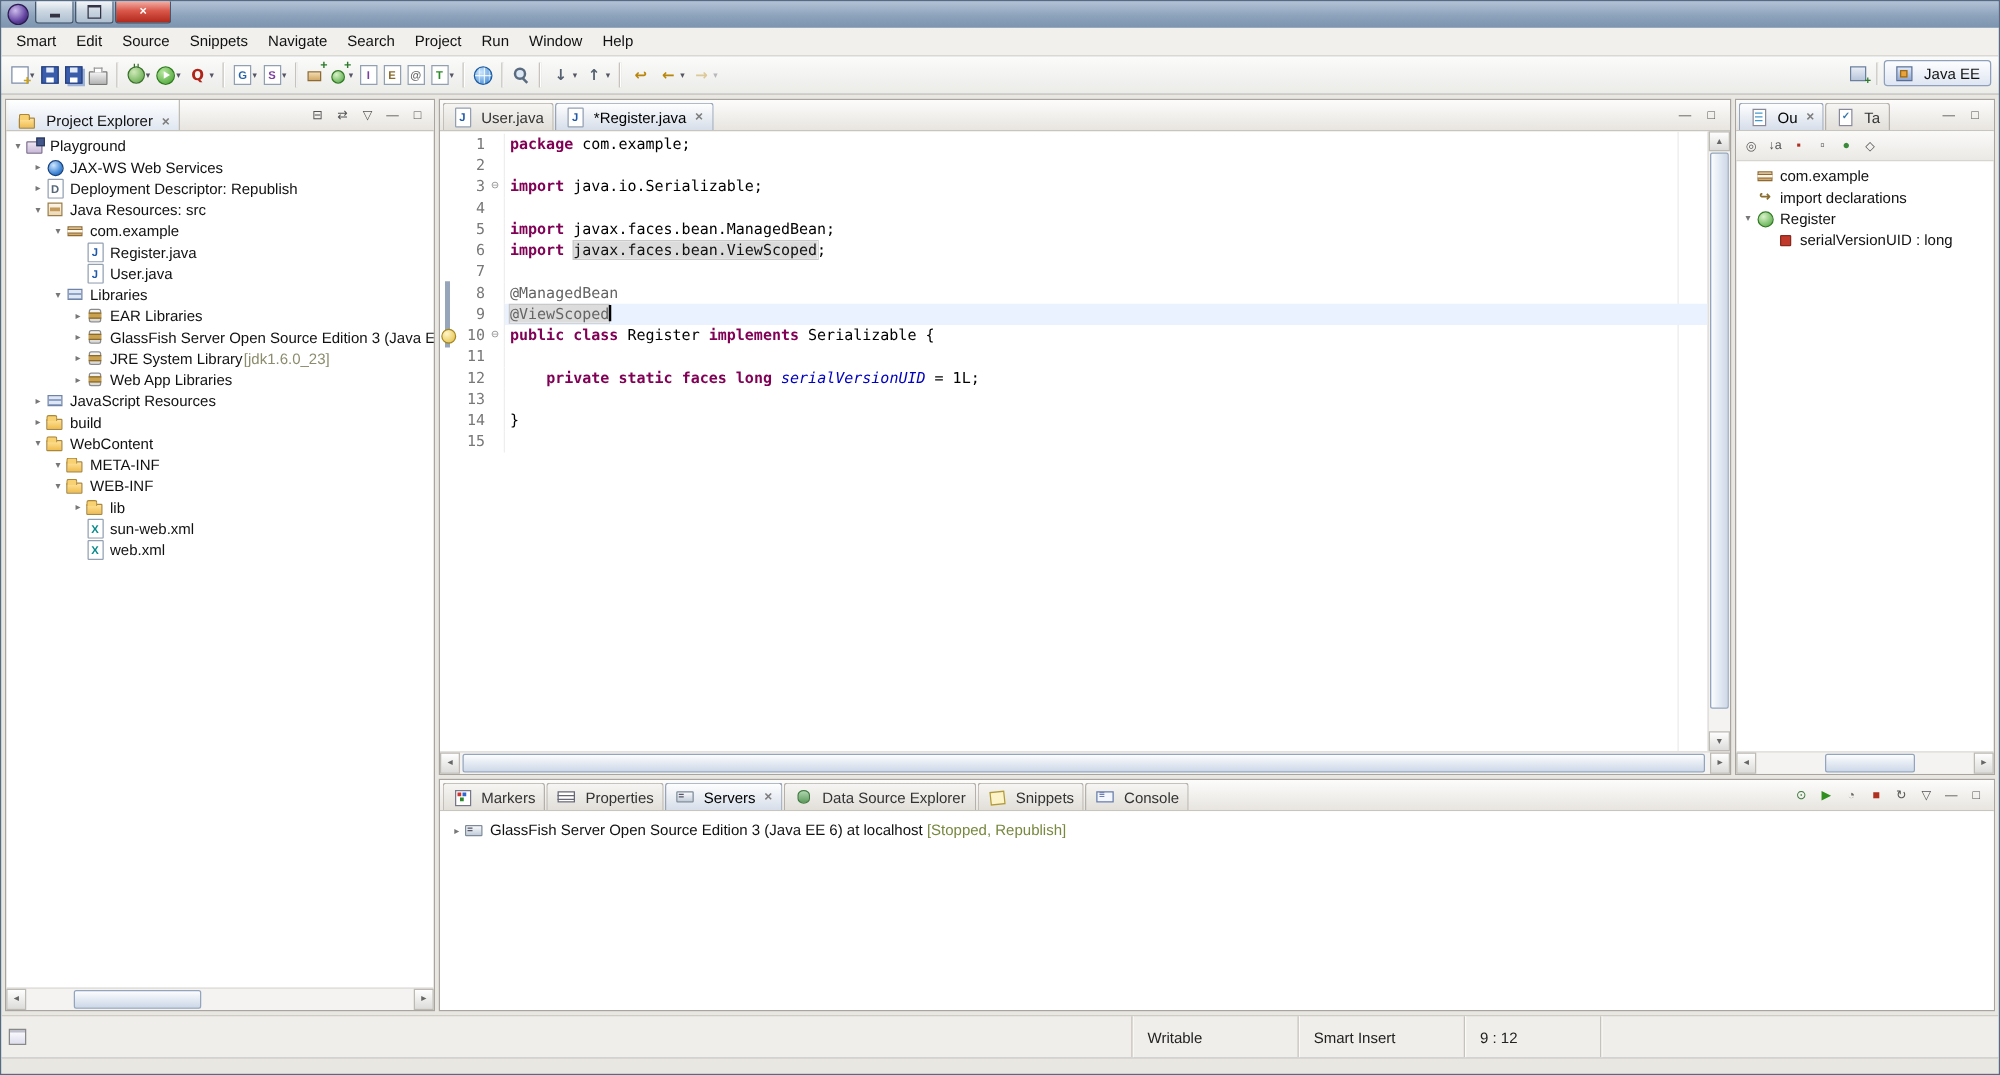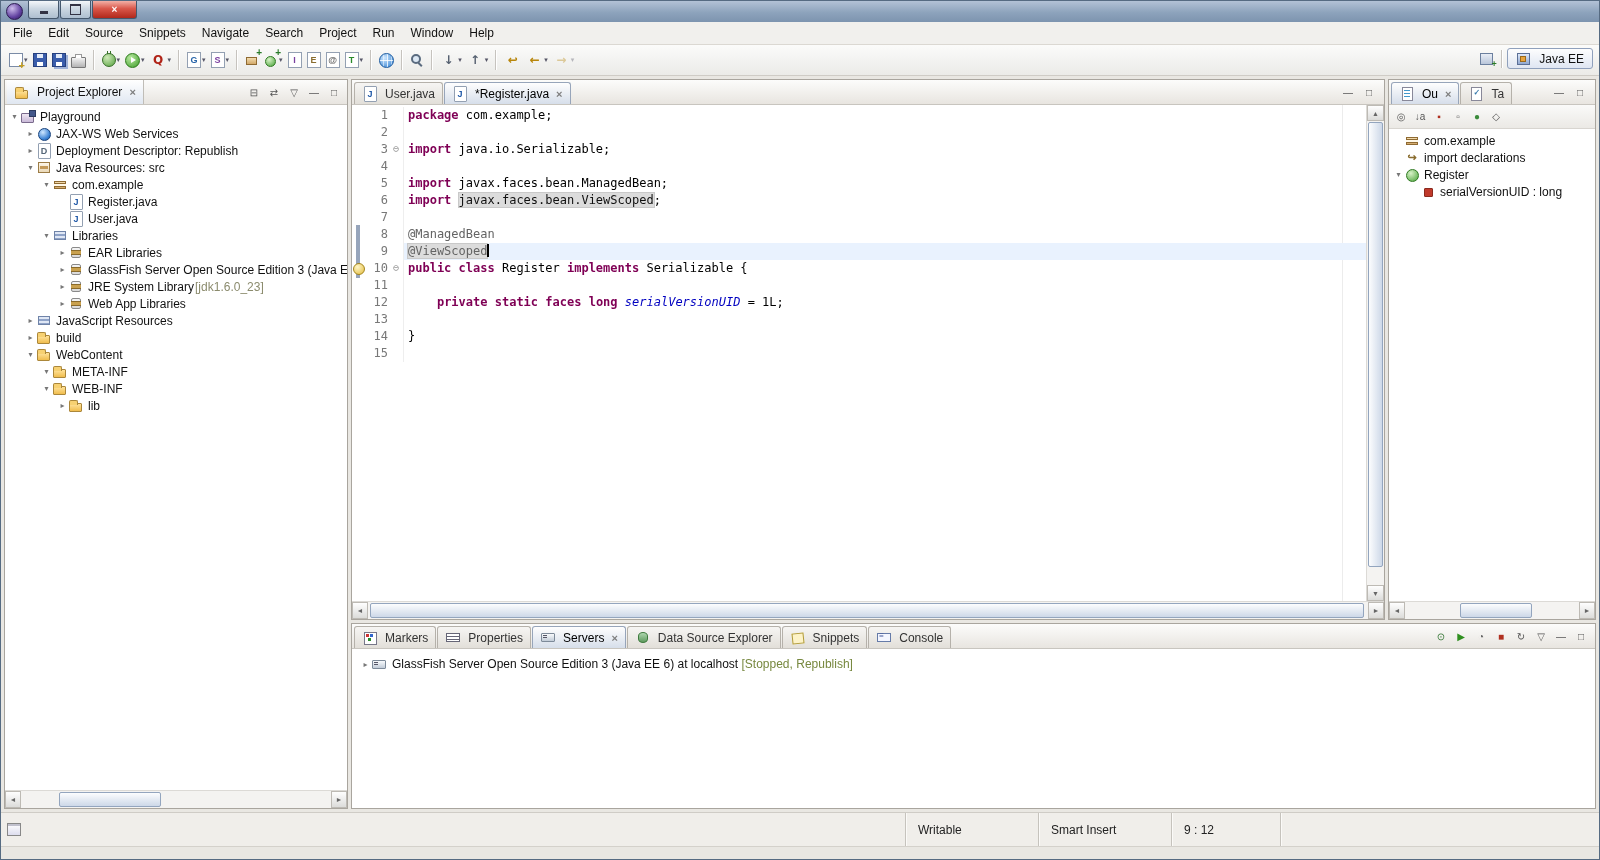--- a/index.html
+++ b/index.html
@@ -81,21 +81,21 @@
   .view{background:#fff;border:1px solid #a9a59e;display:flex;flex-direction:column;min-height:0;min-width:0;box-sizing:border-box}
   .explorer{width:344px;flex:none}
   .centercol{flex:1;display:flex;flex-direction:column;gap:3px;min-width:0}
   .toprow{flex:1;display:flex;gap:3px;min-height:0}
   .editor{flex:1;min-width:0}
   .opanel{width:208px;flex:none}
   .bpanel{height:186px;flex:none}
 
   .vhead{height:24px;flex:none;background:linear-gradient(#fcfcfb,#e8e5e0);border-bottom:1px solid #c8c5bf;
          display:flex;align-items:center;padding:0 2px}
-  .vtab{display:flex;align-items:center;gap:4px;padding:0 7px;height:100%;box-sizing:border-box;
+  .vtab{display:flex;align-items:flex-end;gap:4px;padding:0 7px;height:100%;box-sizing:border-box;
         background:linear-gradient(#ffffff,#e0e7f1);border-right:1px solid #c0bdb7}
   .tclose{color:#7e7e7e;font-size:11px;margin-left:3px;font-weight:bold}
   .vtools{margin-left:auto;display:flex;align-items:center;gap:2px;padding-right:2px}
   .vico{width:18px;height:17px;display:inline-flex;align-items:center;justify-content:center;color:#555;font-size:10px;border-radius:2px}
 
   .etabwrap{display:flex;align-items:flex-end;height:100%}
   .xtab{height:22px;box-sizing:border-box;display:flex;align-items:center;gap:4px;padding:0 7px;margin-right:1px;
         border:1px solid #b5b1aa;border-bottom:none;border-radius:3px 3px 0 0;color:#333;
         background:linear-gradient(#f6f5f3,#e2dfd9);white-space:nowrap}
   .xtab.active{background:linear-gradient(#fefefe,#d6deea);border-color:#97a5ba;color:#000}
@@ -232,21 +232,21 @@
       <span class="wbtn">
           <span class="g-max"></span>
         </span>
       <span class="wbtn close">
           <span>×</span>
         </span>
     </span>
   </div>
 
   <div class="menubar">
-      <span class="menu-item">File</span>
+      <span class="menu-item">Smart</span>
       <span class="menu-item">Edit</span>
       <span class="menu-item">Source</span>
       <span class="menu-item">Snippets</span>
       <span class="menu-item">Navigate</span>
       <span class="menu-item">Search</span>
       <span class="menu-item">Project</span>
       <span class="menu-item">Run</span>
       <span class="menu-item">Window</span>
       <span class="menu-item">Help</span>
     </div>
@@ -468,20 +468,30 @@
           </div>
           <div class="trow" style="padding-left: 36px;">
             <span class="arrow">▾</span>
             <span class="ti folder"></span>
             <span class="tlabel">WEB-INF</span>
           </div>
           <div class="trow" style="padding-left: 52px;">
             <span class="arrow">▸</span>
             <span class="ti folder"></span>
             <span class="tlabel">lib</span>
+          </div>
+          <div class="trow" style="padding-left: 52px;">
+            <span class="arrow"></span>
+            <span class="ti docico" data-letter="X" style="color: rgb(10, 138, 138);"></span>
+            <span class="tlabel">sun-web.xml</span>
+          </div>
+          <div class="trow" style="padding-left: 52px;">
+            <span class="arrow"></span>
+            <span class="ti docico" data-letter="X" style="color: rgb(10, 138, 138);"></span>
+            <span class="tlabel">web.xml</span>
           </div>
         </div>
       <div class="sb-h">
         <span class="sb-btn">◄</span>
         <span class="sb-track">
             <span class="sb-thumb" style="left:38px;width:100px"></span>
           </span>
         <span class="sb-btn">►</span>
       </div>
     </div>

